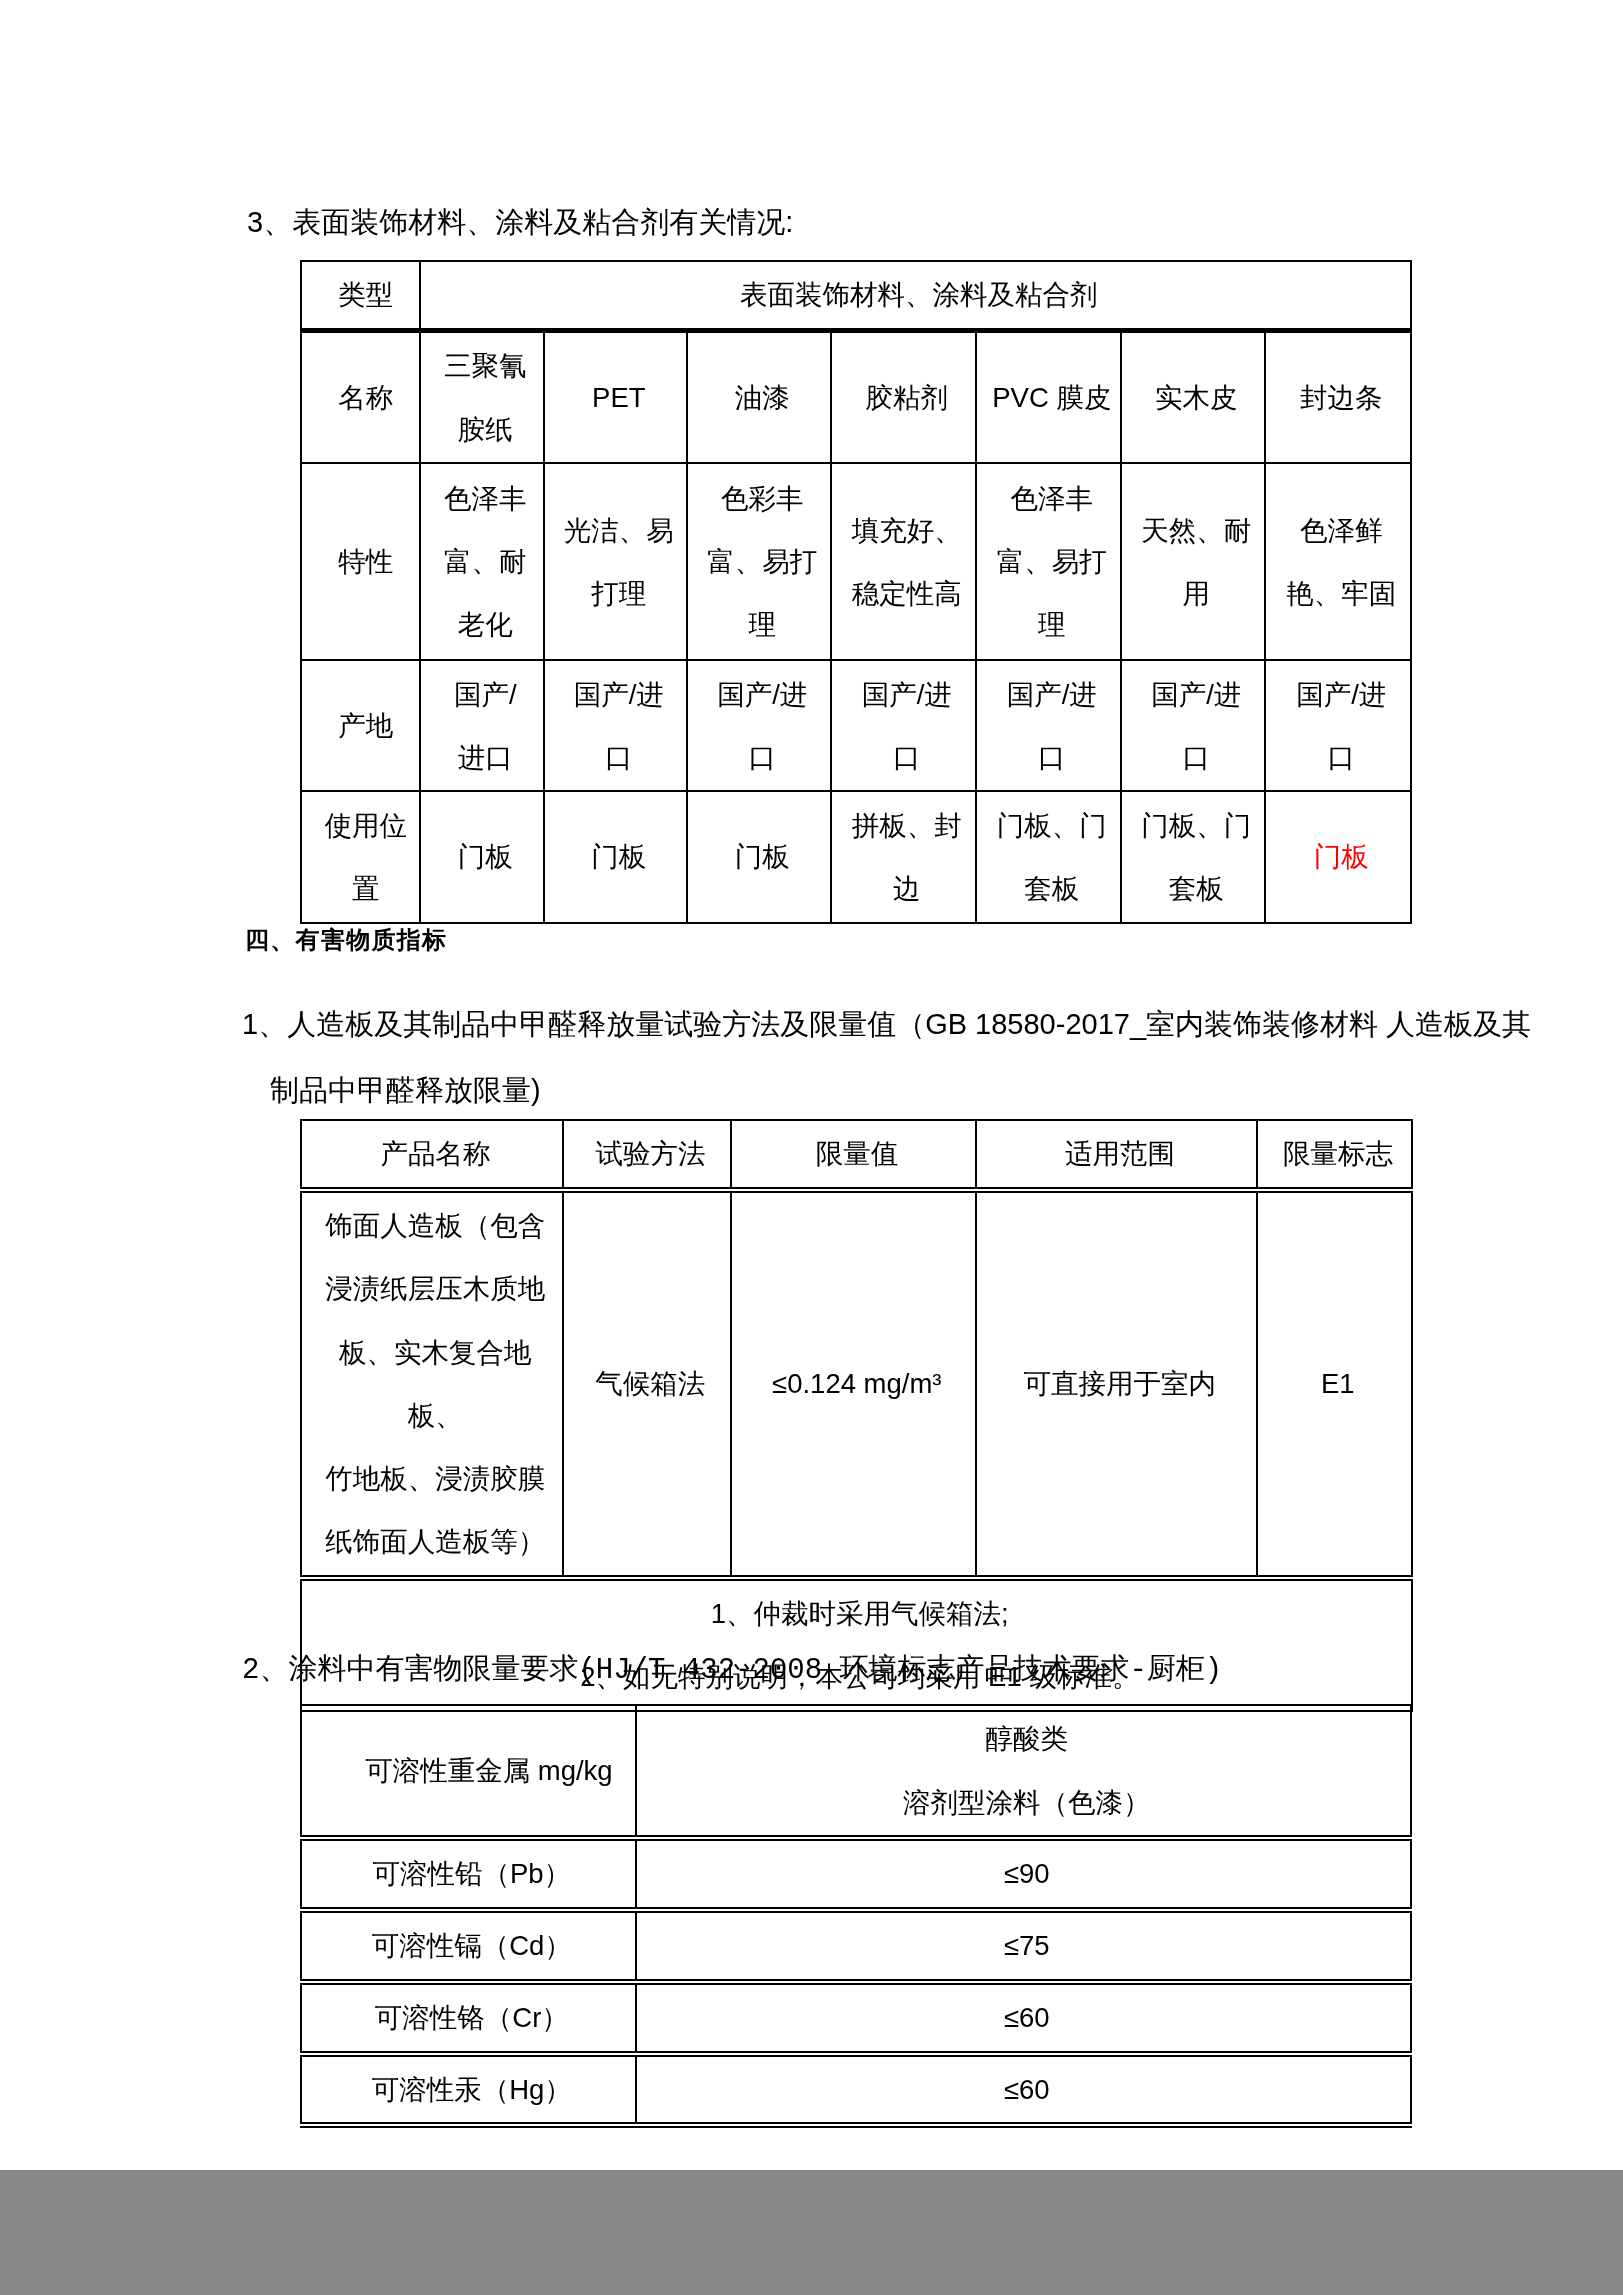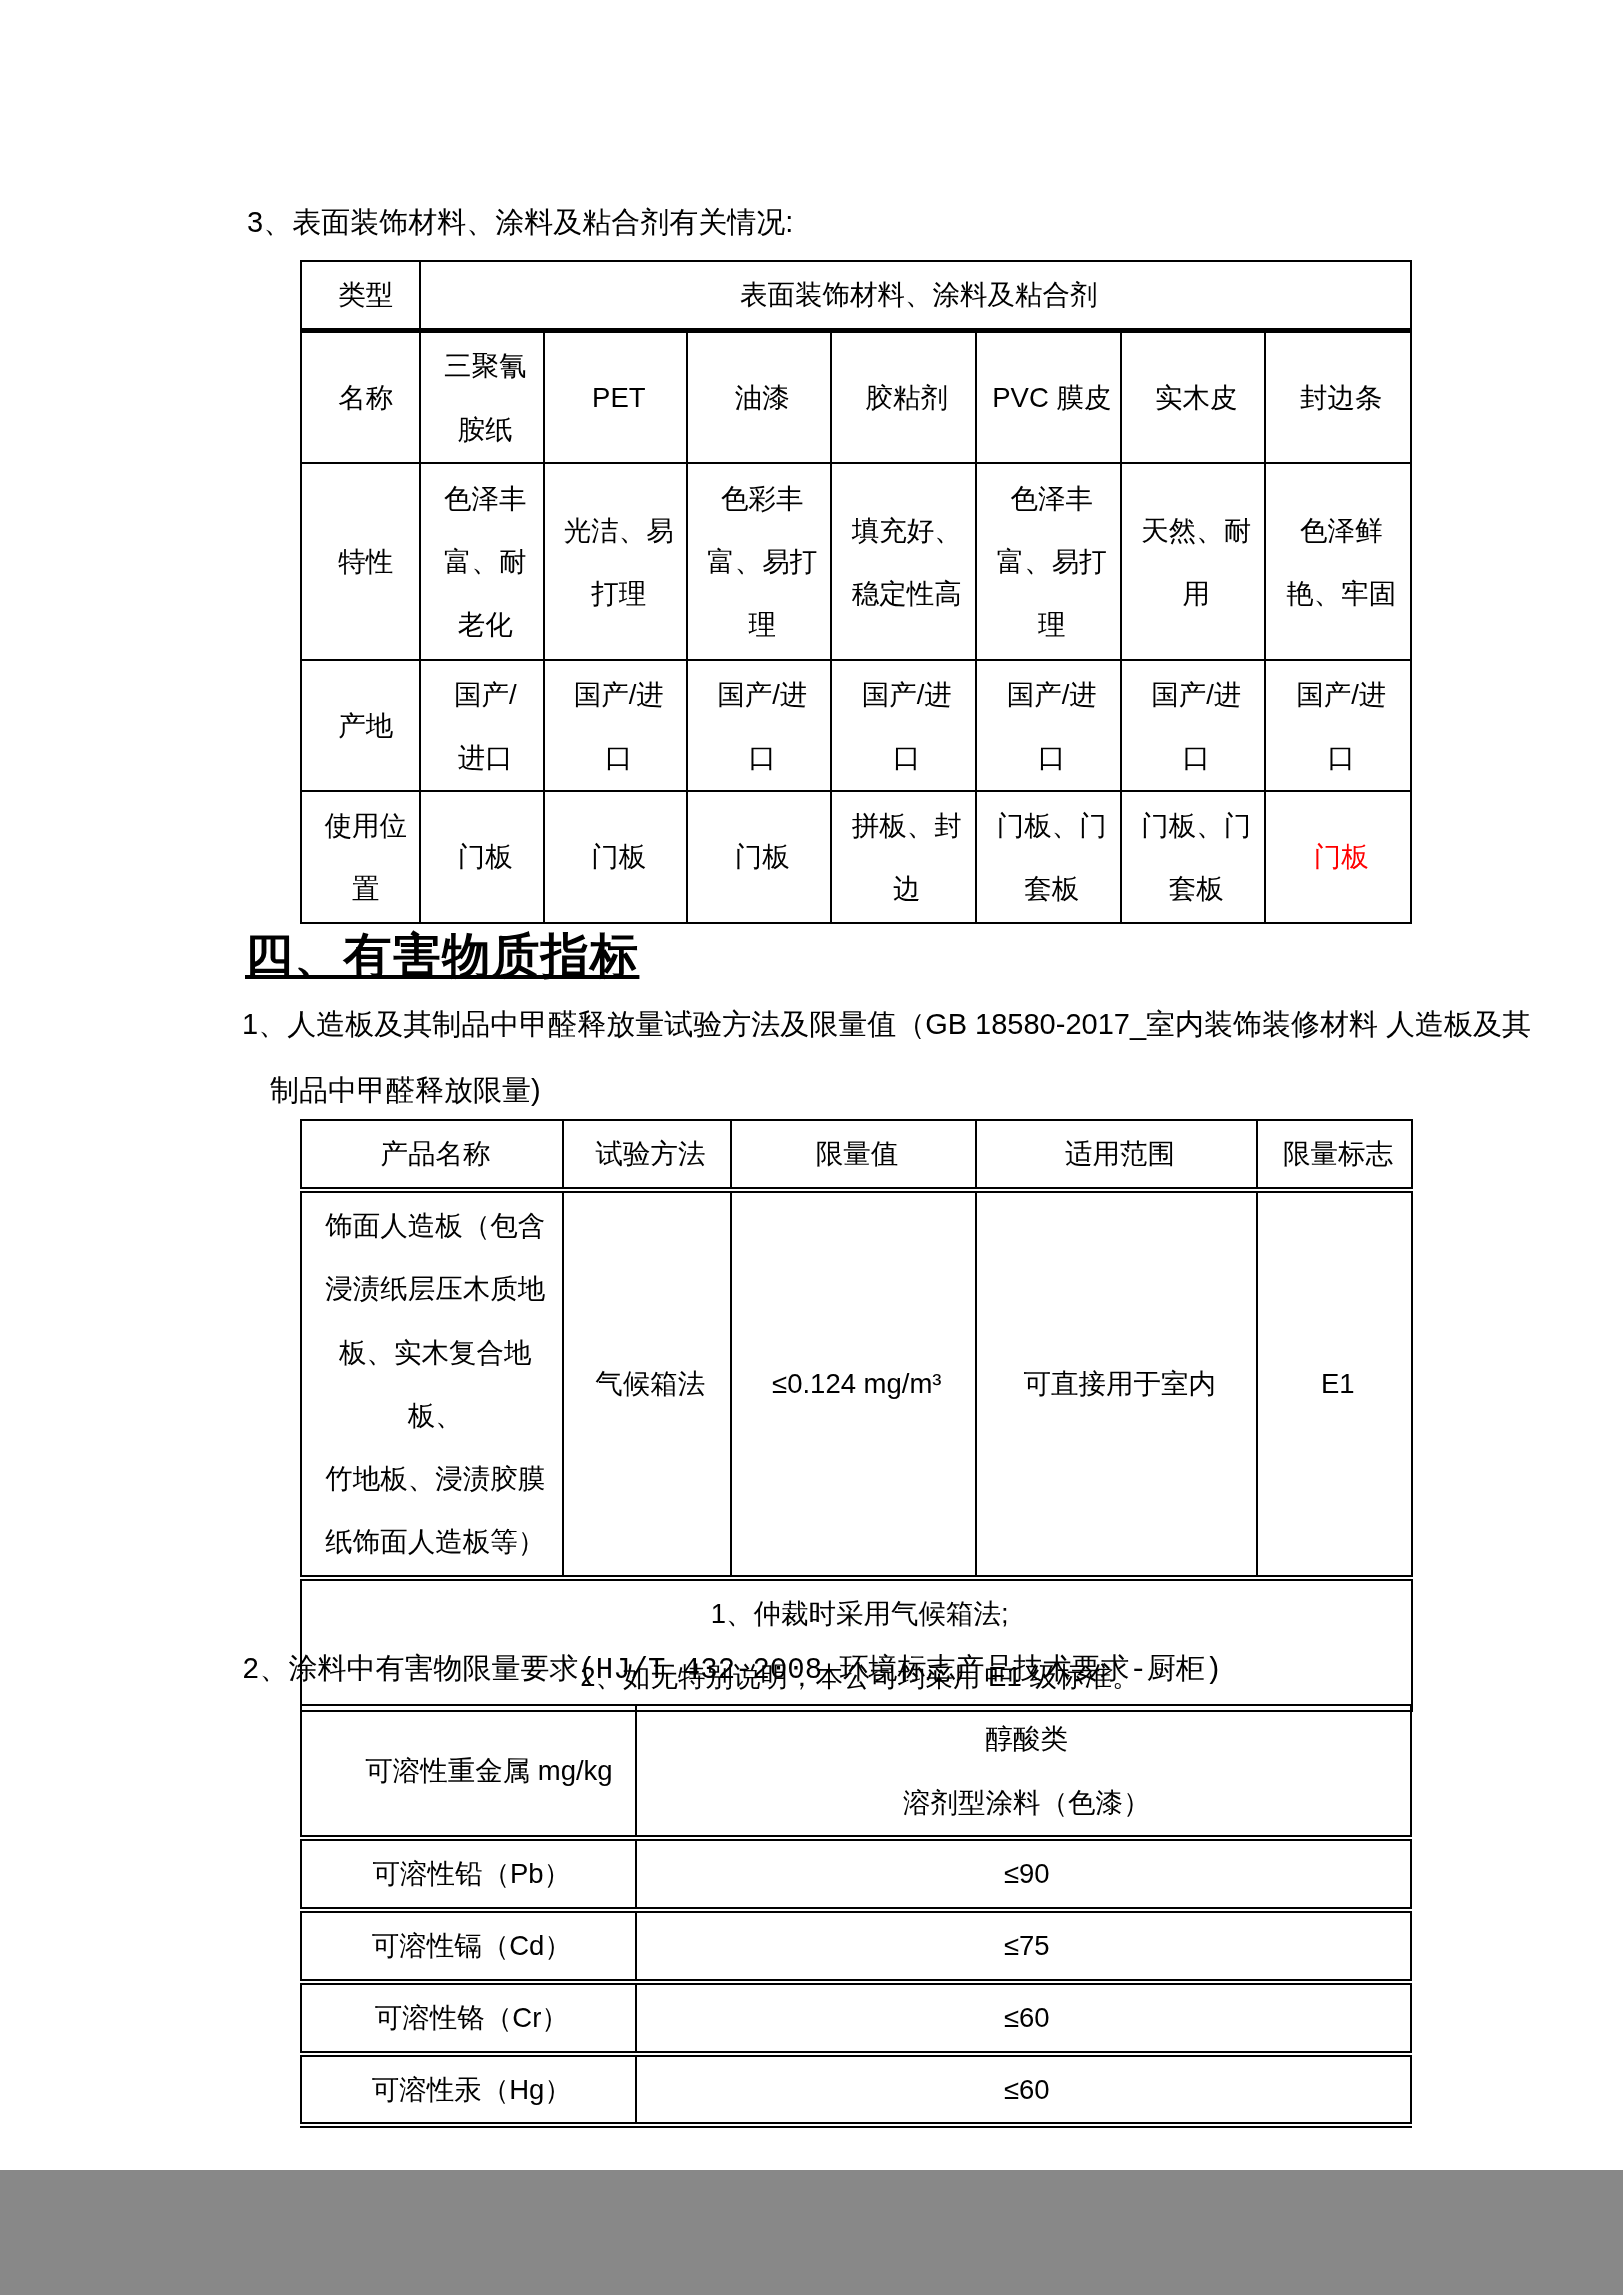--- a/index.html
+++ b/index.html
@@ -7,21 +7,21 @@
     position:relative;
     width:1623px;height:2170px;
     background:#ffffff;
     font-family:"Liberation Sans","DejaVu Sans",sans-serif;
     color:#000;
     overflow:hidden;
     text-align:center;
   }
   .abs{position:absolute;}
   .h-item{font-size:29px;line-height:1.25;white-space:nowrap;}
-  .h-sec{font-size:48px;font-weight:bold;letter-spacing:1.3px;white-space:nowrap;text-decoration:underline;}
+  .h-sec{font-size:24px;font-weight:bold;letter-spacing:1.3px;white-space:nowrap;}
   table{border-collapse:collapse;table-layout:fixed;}
   td{
     border:2.6px solid #000;
     font-size:27.5px;
     line-height:2.3;
     padding:1.3px 5.2px 1.3px 11.8px;
     vertical-align:middle;
     white-space:pre-line;
     overflow:hidden;
   }

